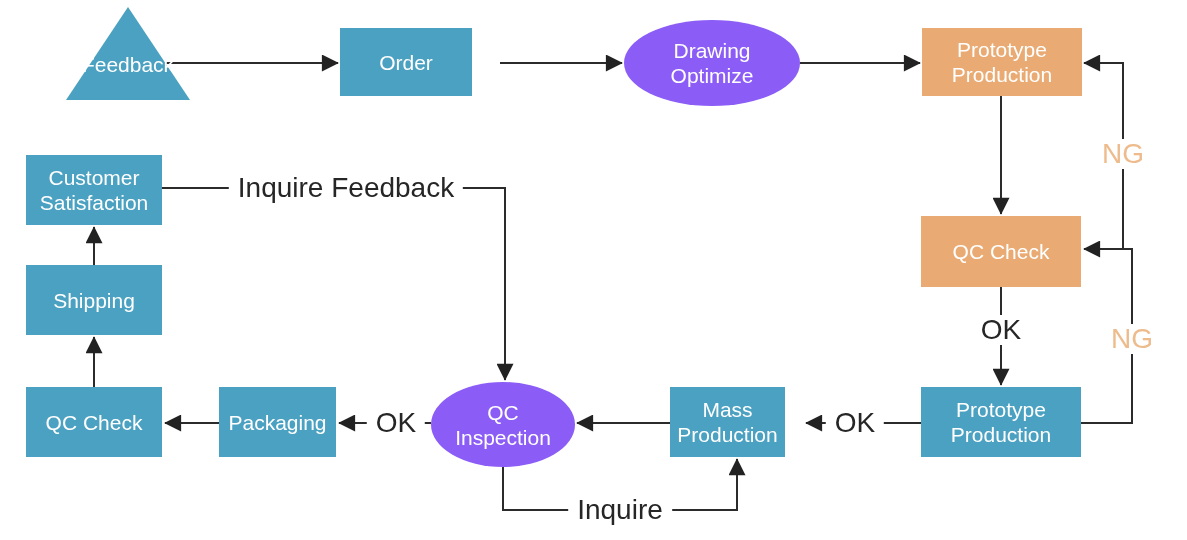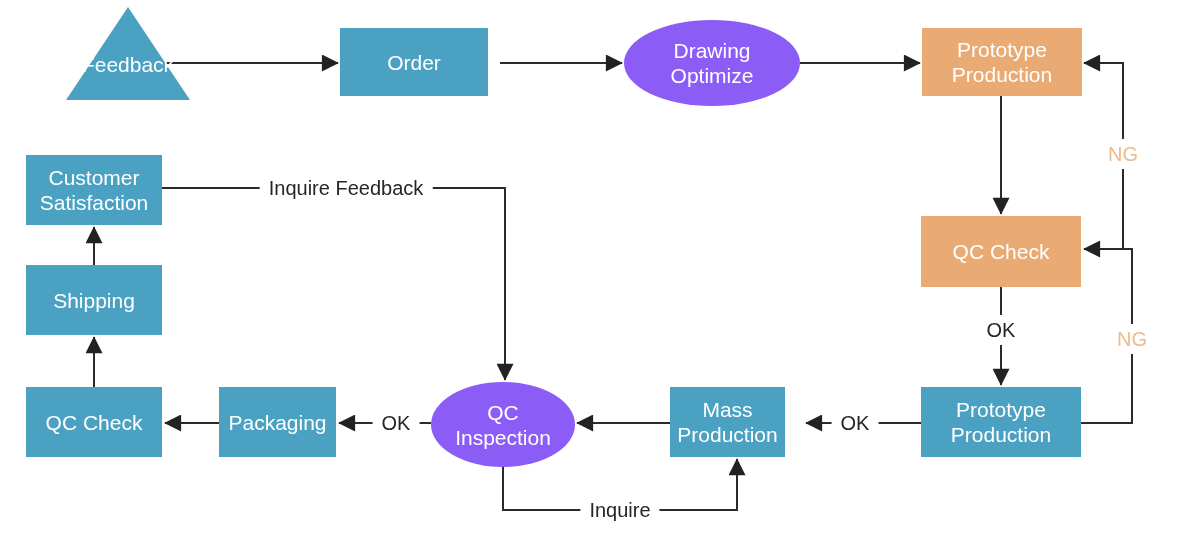--- a/index.html
+++ b/index.html
@@ -45,30 +45,30 @@
     color: #ffffff;
     font-size: 21px;
     line-height: 25px;
     z-index: 2;
   }
   .elabel {
     position: absolute;
     transform: translate(-50%, -50%);
     background: #ffffff;
     padding: 1px 9px;
-    font-size: 20px;
+    font-size: 28px;
     line-height: 28px;
     color: #262626;
     white-space: nowrap;
     z-index: 3;
   }
   .elabel.ng { color: #EDBB8C; padding: 1px 6px; }
 
   
-  .pos-order        { left: 340px; top: 28px;  width: 148px; height: 68px; }
+  .pos-order        { left: 340px; top: 28px;  width: 132px; height: 68px; }
   .pos-draw-opt     { left: 624px; top: 20px;  width: 176px; height: 86px; }
   .pos-pp-top       { left: 922px; top: 28px;  width: 160px; height: 68px; }
   .pos-qc-right     { left: 921px; top: 216px; width: 160px; height: 71px; }
   .pos-pp-bottom    { left: 921px; top: 387px; width: 160px; height: 70px; }
   .pos-mass         { left: 670px; top: 387px; width: 115px; height: 70px; }
   .pos-qc-insp      { left: 431px; top: 382px; width: 144px; height: 85px; }
   .pos-packaging    { left: 219px; top: 387px; width: 117px; height: 70px; }
   .pos-qc-left      { left: 26px;  top: 387px; width: 136px; height: 70px; }
   .pos-shipping     { left: 26px;  top: 265px; width: 136px; height: 70px; }
   .pos-cust-sat     { left: 26px;  top: 155px; width: 136px; height: 70px; }

